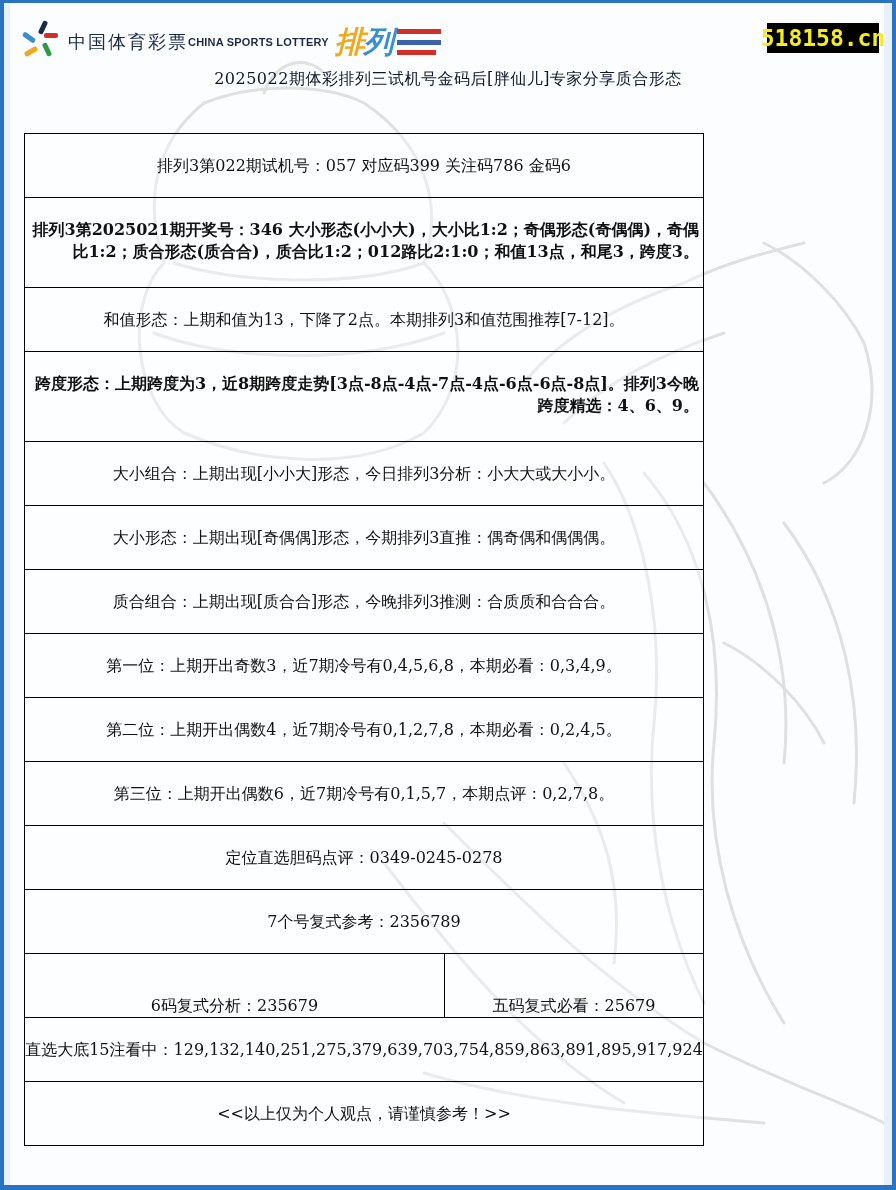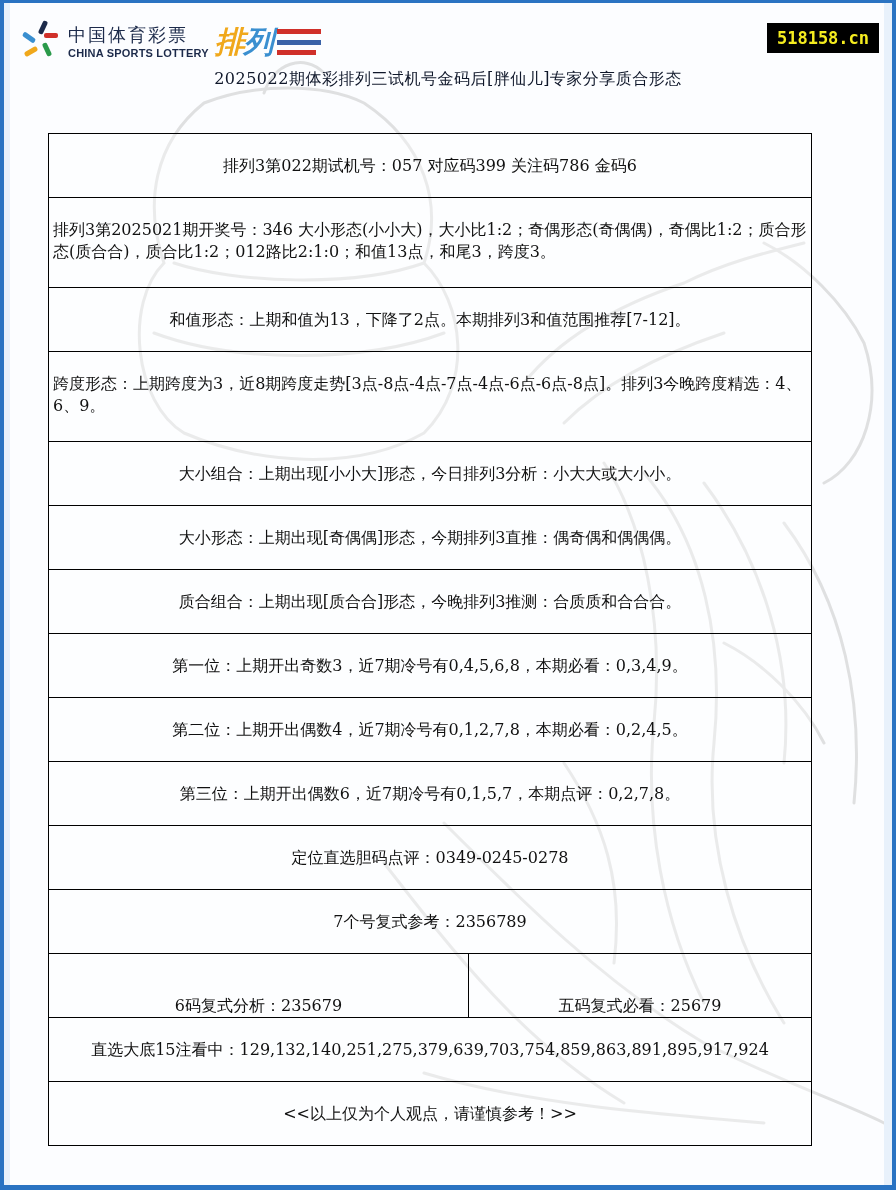--- a/index.html
+++ b/index.html
@@ -21,58 +21,58 @@
       pointer-events: none;
     }
 
     
     .watermark { position: absolute; left: 0; top: 0; width: 896px; height: 1190px; pointer-events: none; opacity: 0.55; }
 
     
     .logo { position: absolute; left: 18px; top: 18px; height: 42px; display: flex; align-items: center; }
     .logo-mark { width: 38px; height: 38px; position: relative; margin-right: 8px; }
     .logo-mark span { position: absolute; display: block; height: 5px; border-radius: 2px; }
-    .logo-text { display: flex; flex-direction: column; line-height: 1; justify-content: space-between; }
+    .logo-text { display: flex; line-height: 1; justify-content: space-between; }
     .logo-cn { font-family: "DejaVu Sans", sans-serif; font-size: 18px; color: #1c2a4a; letter-spacing: 2px; }
     .logo-en { font-family: "Liberation Sans", sans-serif; font-size: 11px; font-weight: bold; color: #1c2a4a; margin-top: 4px; letter-spacing: 0.2px; }
     .logo-game { display: flex; align-items: center; margin-left: 6px; font-family: "DejaVu Sans", sans-serif; font-weight: bold; font-style: italic; font-size: 30px; letter-spacing: -1px; }
     .logo-game .g1 { color: #f0a81c; }
     .logo-game .g2 { color: #3a8fd0; }
     .logo-game .g3 { display: inline-flex; flex-direction: column; justify-content: space-between; width: 44px; height: 26px; margin-left: 4px; }
     .logo-game .g3 i { display: block; height: 5px; }
 
     .site-badge {
       position: absolute; left: 763px; top: 20px; width: 112px; height: 30px;
       background: #000; color: #f5ec1f;
-      font-family: "DejaVu Sans Mono", "Liberation Mono", monospace; font-weight: bold; font-size: 17px;
+      font-family: "DejaVu Sans Mono", "Liberation Mono", monospace; font-weight: bold; font-size: 23px;
       display: flex; align-items: center; justify-content: center;
     }
 
     .page-title {
       position: absolute; left: 0; right: 0; top: 66px; text-align: center;
       font-family: "DejaVu Serif", "Liberation Serif", serif;
       font-size: 16px; color: #0f172a; letter-spacing: 0.5px;
       white-space: nowrap;
     }
 
     
     .table {
-      position: absolute; left: 44px; top: 130px; width: 764px;
+      position: absolute; left: 20px; top: 130px; width: 680px;
       border: 1px solid #000; border-bottom: none;
       background: transparent;
     }
     .row {
       border-bottom: 1px solid #000;
       display: flex; align-items: center; justify-content: center;
       font-size: 16px; line-height: 22px; text-align: center;
       background: rgba(255,255,255,0.35);
     }
     .row.h64 { height: 64px; }
     .row.h90 { height: 90px; }
-    .row.left { justify-content: flex-start; text-align: left; padding: 0 4px; }
+    .row.left { justify-content: flex-start; text-align: right; padding: 0 4px; font-weight: bold; }
     .row.left .cell-text { margin-top: -4px; }
     .row.split { padding: 0; }
     .row.split .half { height: 100%; display: flex; align-items: flex-end; justify-content: center; }
     .row.split .half.a { width: 420px; border-right: 1px solid #000; }
     .row.split .half.b { flex: 1; }
     .cell-text { white-space: pre-wrap; }
   </style>
 </head>
 <body>
 

